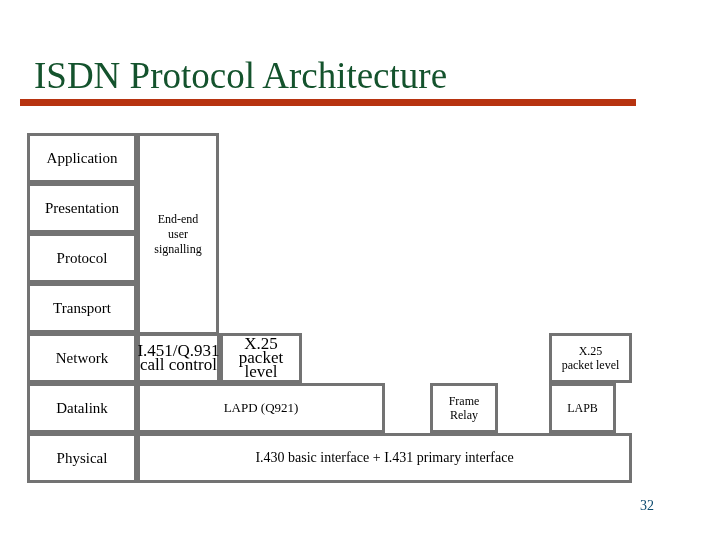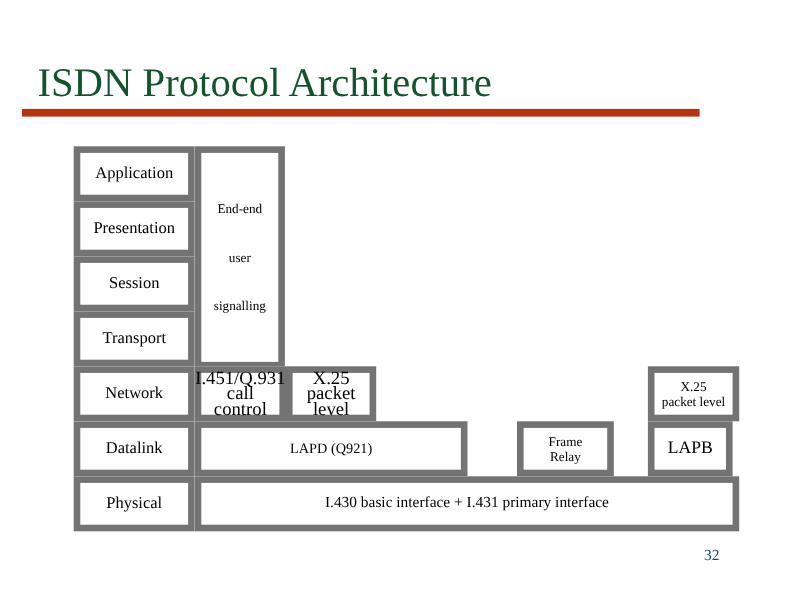--- a/index.html
+++ b/index.html
@@ -41,48 +41,46 @@
     position: absolute;
     left: 0;
     top: 0;
     width: 720px;
     height: 540px;
   }
 
   .box {
     position: absolute;
     box-sizing: border-box;
-    border: 6px solid #737373;
+    border: 3px solid #737373;
     background: #ffffff;
     display: flex;
     align-items: center;
     justify-content: center;
     text-align: center;
     font-family: "Liberation Serif", serif;
-    margin-left: 40px;
   }
 
   
   .layer-cell {
     left: 27px;
     width: 110px;
     height: 50px;
     font-size: 15px;
   }
 
   
   #endend-box {
     left: 137px;
     top: 133px;
     width: 82px;
     height: 202px;
     font-size: 12px;
     line-height: 15px;
     flex-direction: column;
-    gap: 29px;
   }
 
   
   .net-cell {
     top: 333px;
     height: 50px;
     font-size: 17px;
     line-height: 14px;
     flex-direction: column;
   }
@@ -104,32 +102,32 @@
   #lapd-box {
     left: 137px;
     top: 383px;
     width: 248px;
     height: 50px;
     font-size: 13px;
   }
   #frame-relay-box {
     left: 430px;
     top: 383px;
-    width: 88px;
+    width: 68px;
     height: 50px;
     font-size: 12px;
     line-height: 14px;
     flex-direction: column;
   }
   #lapb-box {
     left: 549px;
     top: 383px;
-    width: 77px;
-    height: 50px;
-    font-size: 16px;
+    width: 67px;
+    height: 50px;
+    font-size: 12px;
     justify-content: center;
   }
 
   
   #physical-box {
     left: 137px;
     top: 433px;
     width: 495px;
     height: 50px;
     font-size: 14px;
@@ -156,21 +154,21 @@
 
 <div id="diagram">
 
   <div class="box layer-cell" style="top:133px">
     <span>Application</span>
   </div>
   <div class="box layer-cell" style="top:183px">
     <span>Presentation</span>
   </div>
   <div class="box layer-cell" style="top:233px">
-    <span>Session</span>
+    <span>Protocol</span>
   </div>
   <div class="box layer-cell" style="top:283px">
     <span>Transport</span>
   </div>
   <div class="box layer-cell" style="top:383px">
     <span>Datalink</span>
   </div>
   <div class="box layer-cell" style="top:333px">
     <span>Network</span>
   </div>

